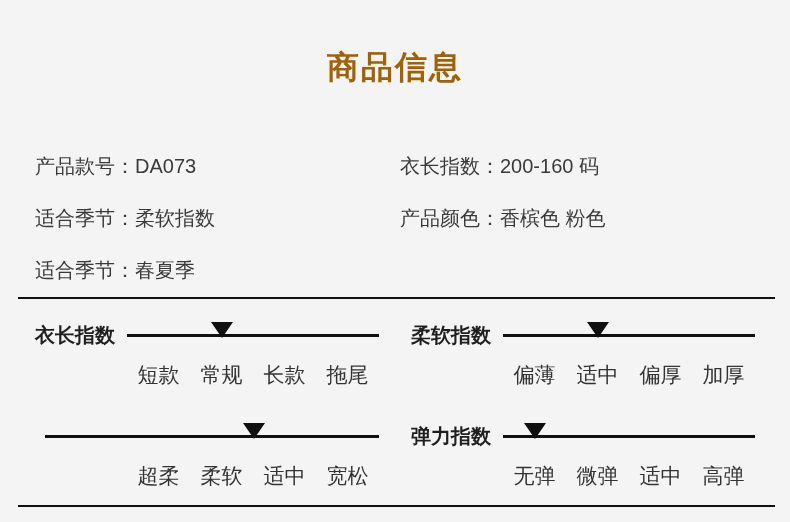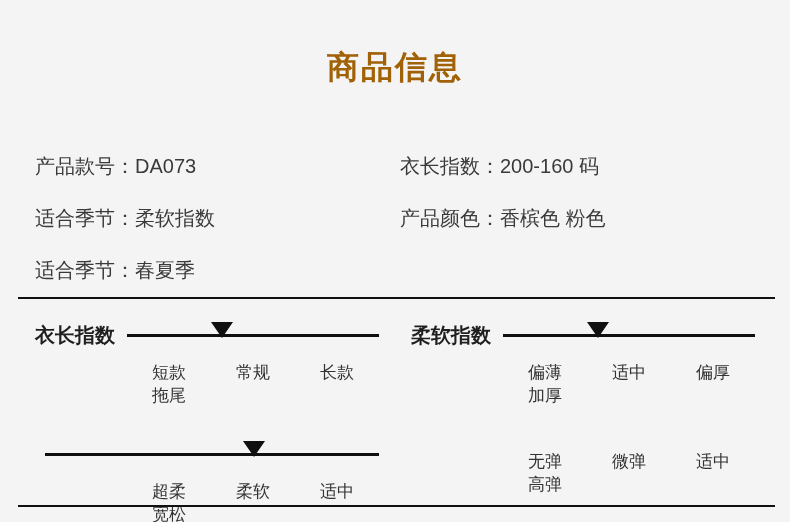--- a/index.html
+++ b/index.html
@@ -73,22 +73,22 @@
     width: 0;
     height: 0;
     border-left: 11px solid transparent;
     border-right: 11px solid transparent;
     border-top: 16px solid #101010;
   }
   .scale-options {
     margin-left: 92px;
     margin-top: 11px;
     display: grid;
-    grid-template-columns: repeat(3, 1fr);
-    font-size: 17px;
+    grid-template-columns: repeat(4, 1fr);
+    font-size: 21px;
     color: #333333;
   }
   .scale-options span { text-align: center; white-space: nowrap; }
   .bottom-line {
     position: absolute;
     left: 18px;
     right: 15px;
     bottom: 15px;
     height: 2px;
     background: #101010;
@@ -151,20 +151,26 @@
       </div>
       <div class="scale-options">
         <span>超柔</span>
         <span>柔软</span>
         <span>适中</span>
         <span>宽松</span>
       </div>
     </div>
 
     <div class="scale">
+      <div class="scale-top">
+        <span class="scale-title">弹力指数</span>
+        <div class="scale-line">
+          <span class="marker" style="left: calc(12.5% - 11px);"></span>
+        </div>
+      </div>
       <div class="scale-options">
         <span>无弹</span>
         <span>微弹</span>
         <span>适中</span>
         <span>高弹</span>
       </div>
     </div>
 
   </div>
 

